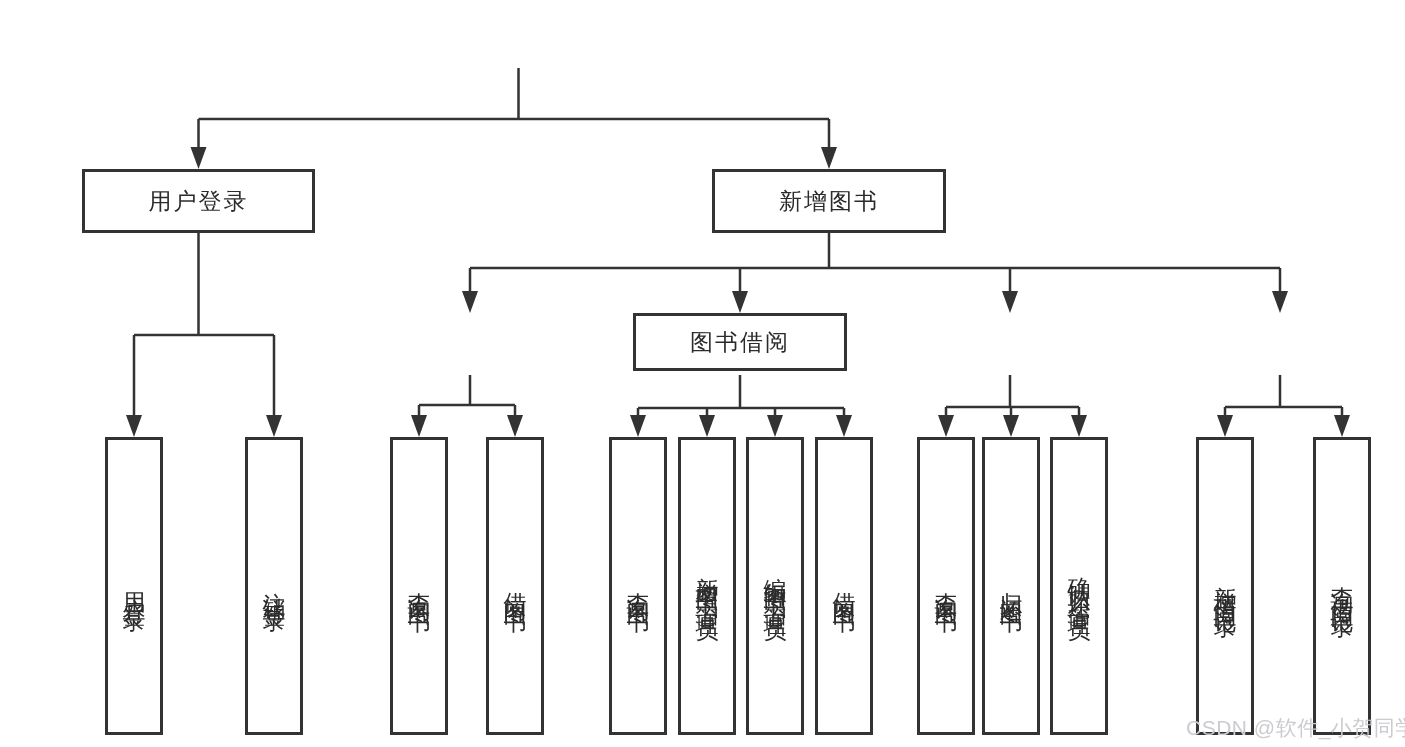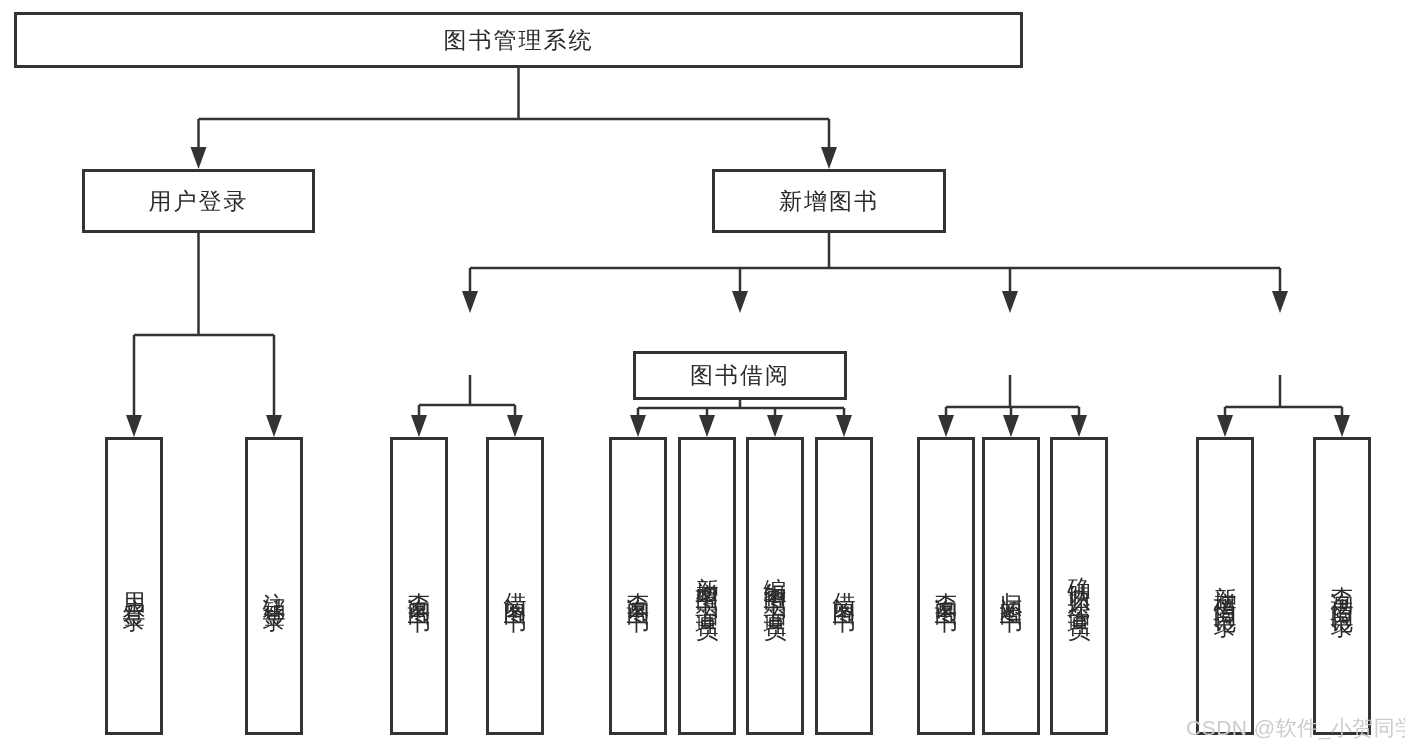--- a/index.html
+++ b/index.html
@@ -95,26 +95,25 @@
 
       <polygon points="938,415 954,415 946,437"></polygon>
       <polygon points="1003,415 1019,415 1011,437"></polygon>
       <polygon points="1071,415 1087,415 1079,437"></polygon>
 
       <polygon points="1217,415 1233,415 1225,437"></polygon>
       <polygon points="1334,415 1350,415 1342,437"></polygon>
     </g>
   </svg>
 
-  <div class="node h" style="left:14px; top:12px; width:1009px; height:56px;">图书管理系统</div>
 
   <div class="node h" style="left:82px; top:169px; width:233px; height:64px;">用户登录</div>
   <div class="node h" style="left:712px; top:169px; width:234px; height:64px;">新增图书</div>
 
-  <div class="node h" style="left:633px; top:313px; width:214px; height:49px;margin-top:38px;">图书借阅</div>
+  <div class="node h" style="left:633px; top:313px; width:214px; height:58px;">图书借阅</div>
 
   <div class="node v" style="left:105px; top:437px; width:58px; height:298px;">用户登录</div>
   <div class="node v" style="left:245px; top:437px; width:58px; height:298px;">注销登录</div>
 
   <div class="node v" style="left:390px; top:437px; width:58px; height:298px;">查询图书</div>
   <div class="node v" style="left:486px; top:437px; width:58px; height:298px;">借阅图书</div>
 
   <div class="node v" style="left:609px; top:437px; width:58px; height:298px;">查询图书</div>
   <div class="node v" style="left:678px; top:437px; width:58px; height:298px;">新增图书（管理员）</div>
   <div class="node v" style="left:746px; top:437px; width:58px; height:298px;">编辑图书（管理员）</div>

